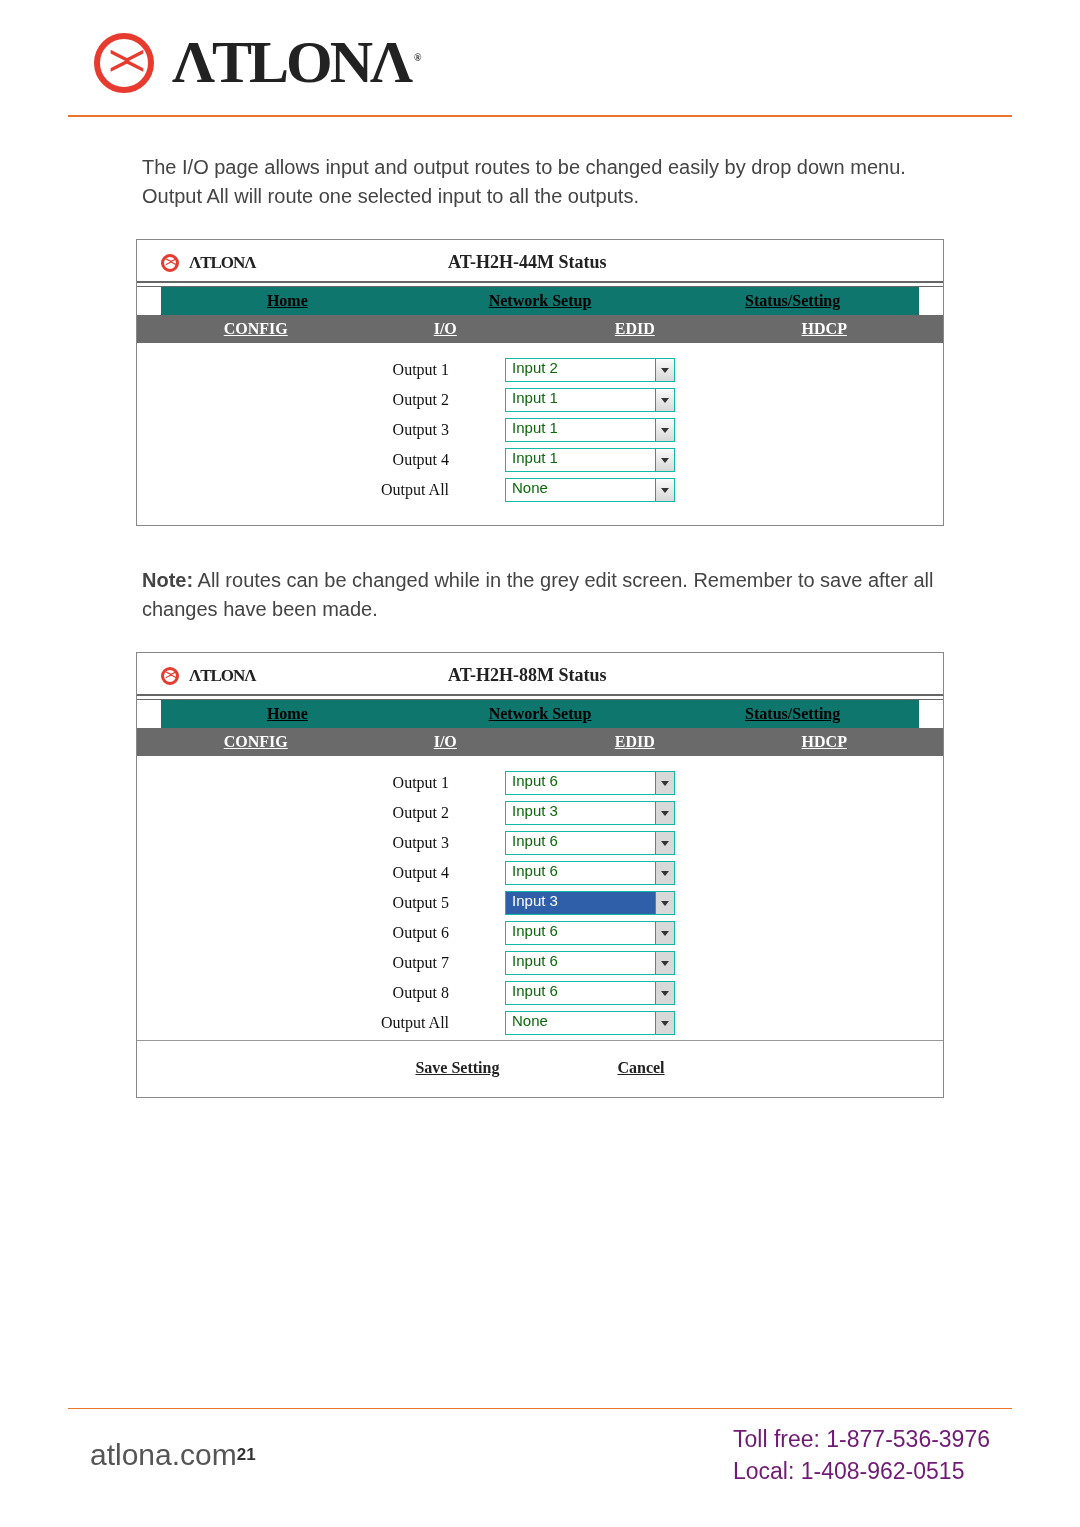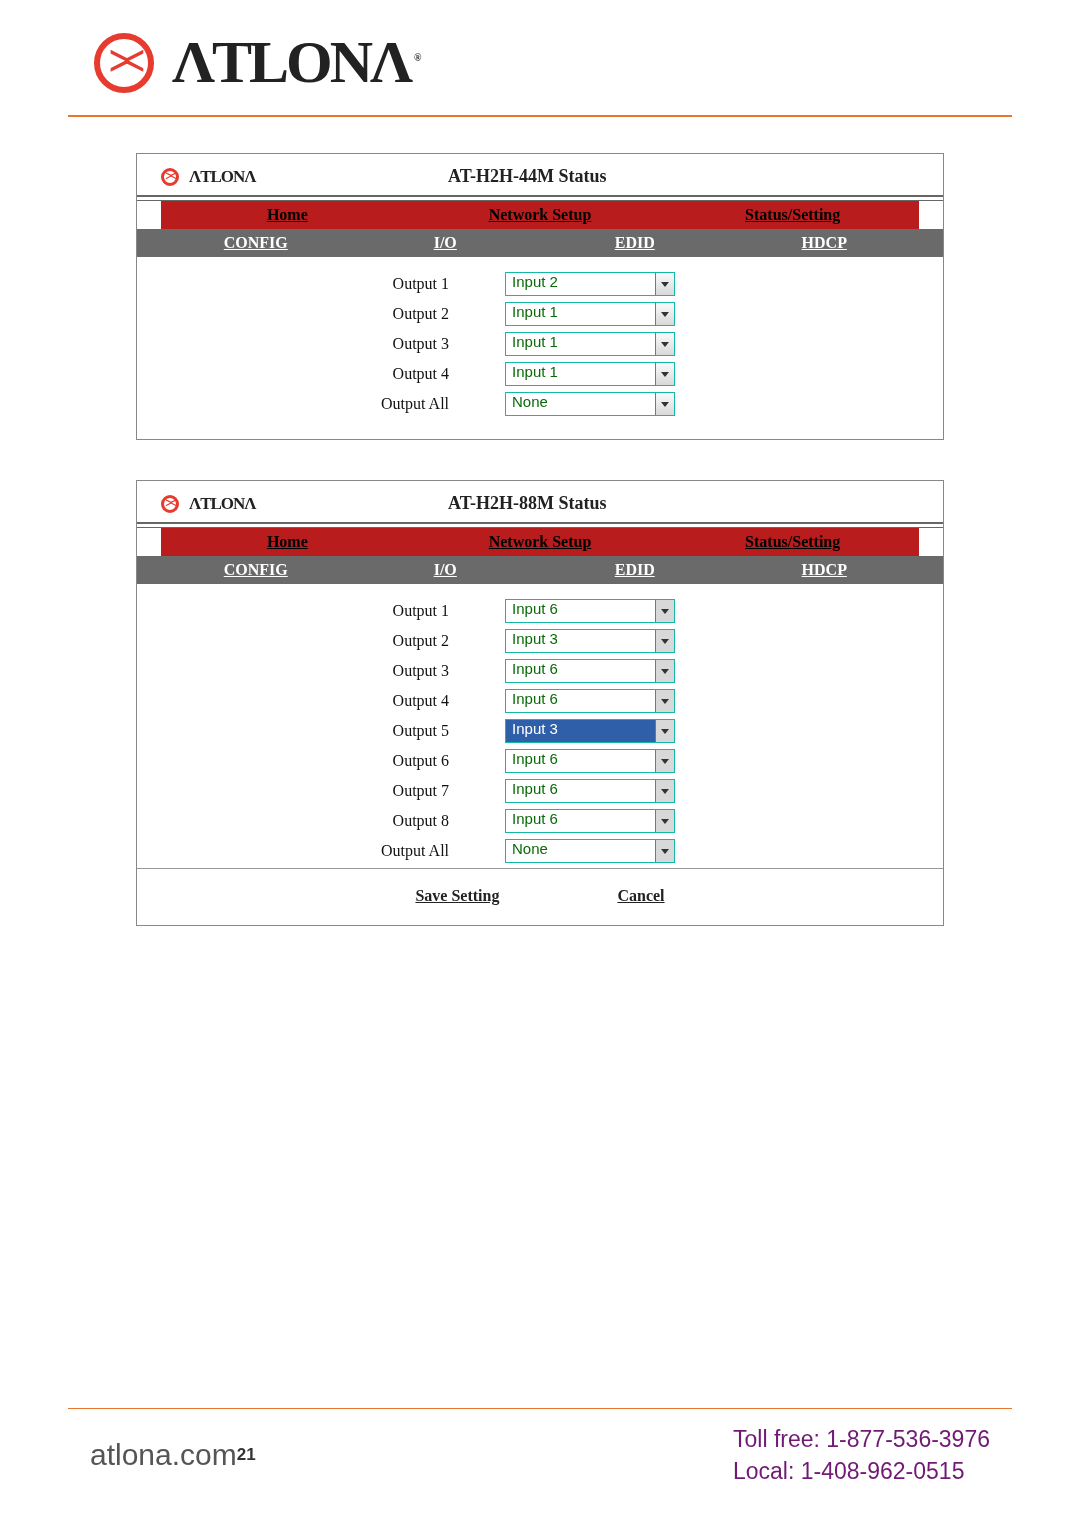--- a/index.html
+++ b/index.html
@@ -17,21 +17,21 @@
   .panel-head{display:flex;align-items:center;gap:10px;margin-bottom:8px}
   .mini-logo-circle{width:18px;height:18px;border-radius:50%;border:3px solid #e63b2e;display:flex;align-items:center;justify-content:center;box-sizing:border-box}
   .mini-chev{font-size:9px;font-weight:900;color:#e63b2e;letter-spacing:-2px;line-height:1}
   .mini-word{font-family:Georgia,'Times New Roman',serif;font-size:17px;font-weight:900;letter-spacing:-1px}
   .panel-title{flex:1;text-align:center;font-family:'Times New Roman',serif;font-weight:700;font-size:18px}
   .panel-title-spacer{width:120px}
   hr.panel-rule{border:none;border-top:1px solid #999;margin:2px -24px 2px -24px}
   hr.panel-rule.dbl{height:3px;border-top:2px solid #666;border-bottom:1px solid #666;background:transparent;margin:4px -24px 0 -24px}
   .tabbar{display:flex}
   .tabbar .tab{flex:1;text-align:center;font-family:'Times New Roman',serif;font-weight:700;font-size:16px;text-decoration:underline;padding:5px 0}
-  .light-tabs{background:#b91c1c;border:none}
+  .light-tabs{background:#0f766e;border:none}
   .light-tabs .tab{color:#000}
   .dark-tabs{background:#6a6a6a;margin:0 -24px;padding:0 24px}
   .dark-tabs .tab{color:#fff}
   .io-grid{margin-top:12px}
   .io-row{display:flex;align-items:center;height:30px}
   .io-out{flex:0 0 38%;text-align:right;padding-right:56px;font-family:'Times New Roman',serif;font-size:16px;color:#111}
   .io-sel{flex:0 0 170px;position:relative}
   .io-sel .sel-box{border:1px solid #14b8a6;height:22px;display:flex;align-items:flex-start;font-family:Arial,sans-serif;font-size:15px;color:#0a6a0a;background:#fff}
   .io-sel .sel-box.highlight{background:#2f5fa8;color:#fff}
   .io-sel .sel-text{flex:1;padding:0 6px}
@@ -55,20 +55,23 @@
   <div class="top-logo">
     <div class="logo-circle">
       <div class="logo-chevrons">ᐳᐸ</div>
     </div>
     <div class="logo-word">
       <span>ΛTLONΛ</span><span class="reg">®</span>
     </div>
   </div>
   <div class="orange-rule"></div>
 
+  <div class="body-text">
+    <p>The I/O page allows input and output routes to be changed easily by drop down menu. Output All will route one selected input to all the outputs.</p>
+  </div>
 
   <div class="panel">
     <div class="panel-inner">
       <div class="panel-head">
         <div class="mini-logo-circle">
             <div class="mini-chev">ᐳᐸ</div>
           </div>
         <div class="mini-word">ΛTLONΛ</div>
         <div class="panel-title">AT-H2H-44M Status</div>
         <div class="panel-title-spacer"></div>
@@ -138,20 +141,25 @@
                 <div class="sel-btn">
                   <div class="chev-dn"></div>
                 </div>
               </div>
             </div>
           </div>
         </div>
     </div>
   </div>
 
+  <div class="body-text">
+    <p>
+      <strong>Note:</strong><span> All routes can be changed while in the grey edit screen. Remember to save after all changes have been made.</span>
+    </p>
+  </div>
 
   <div class="panel">
     <div class="panel-inner">
       <div class="panel-head">
         <div class="mini-logo-circle">
             <div class="mini-chev">ᐳᐸ</div>
           </div>
         <div class="mini-word">ΛTLONΛ</div>
         <div class="panel-title">AT-H2H-88M Status</div>
         <div class="panel-title-spacer"></div>

